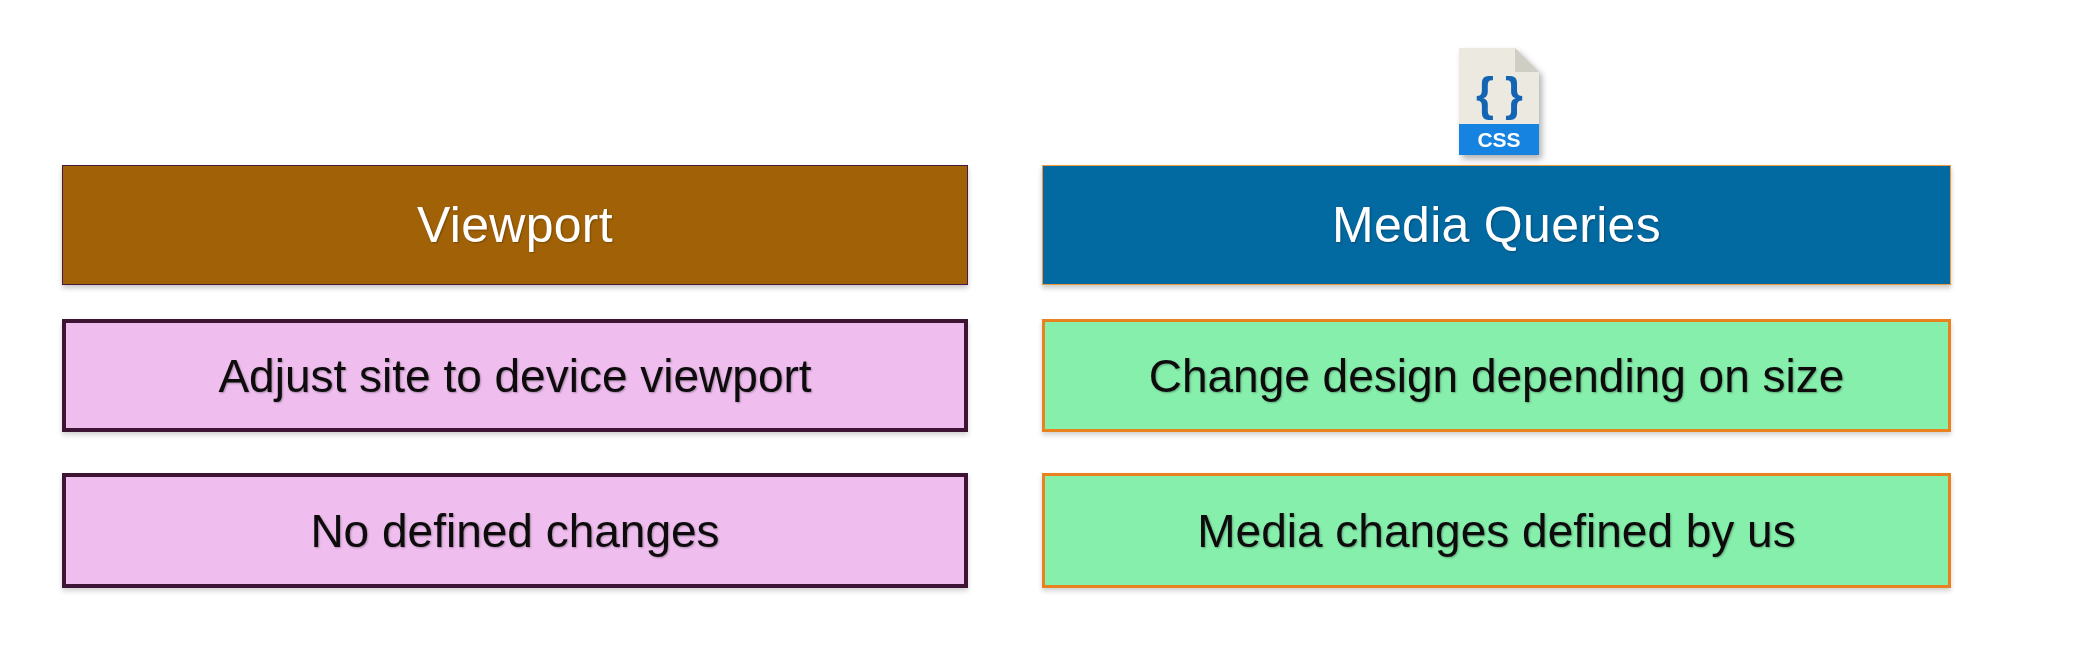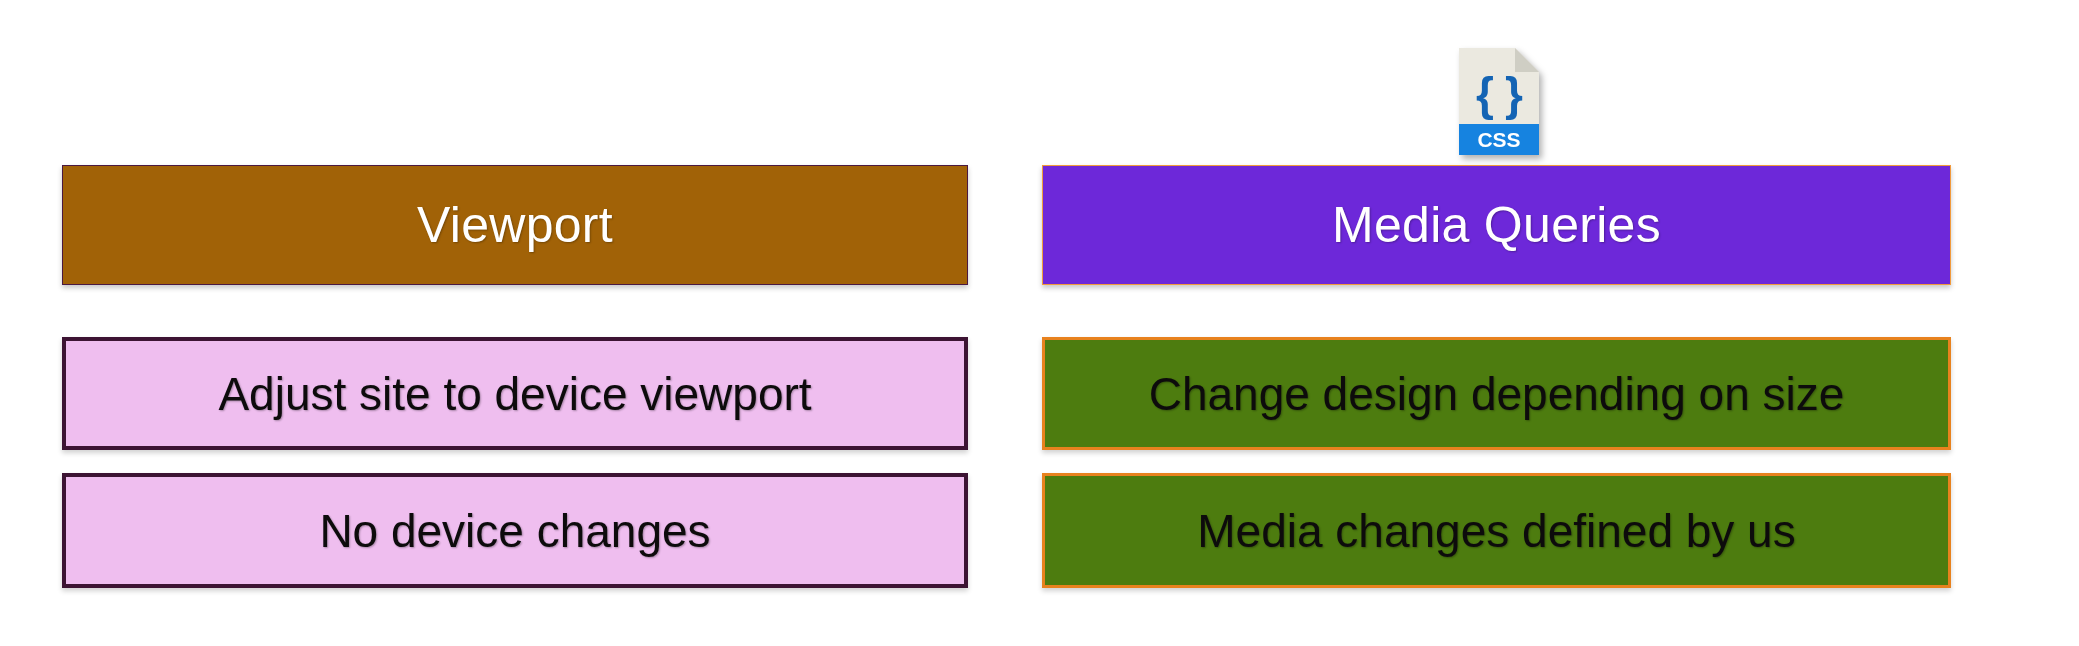--- a/index.html
+++ b/index.html
@@ -63,72 +63,72 @@
   .header-band .band-label {
     font-size: 50px;
     font-weight: 400;
     letter-spacing: 0.3px;
     line-height: 1;
     color: #ffffff;
     text-shadow: 1px 1px 2px rgba(0,0,0,0.28);
     white-space: nowrap;
   }
   .header-band.purple { background: #a16207; border: 1px solid #4A1942; }
-  .header-band.orange { background: #6d28d9; border: 1px solid #F19A3C; }
+  .header-band.orange { background: #0369a1; border: 1px solid #F19A3C; }
 
   
   .body-box {
     position: absolute;
     left: 0;
     width: 100%;
     box-sizing: border-box;
     display: flex;
     align-items: center;
     justify-content: center;
     box-shadow: 0 3px 5px rgba(0,0,0,0.18);
   }
-  .body-box.row1 { top: 337px; height: 113px; }
+  .body-box.row1 { top: 319px; height: 113px; }
   .body-box.row2 { top: 473px; height: 115px; }
 
   .body-box .box-label {
     font-size: 46px;
     font-weight: 400;
     line-height: 1;
     color: #0d0b0c;
     text-shadow: 1px 1px 2px rgba(0,0,0,0.30);
     white-space: nowrap;
   }
 
   .body-box.violet {
     background: #EFBEEF;
     border: 4px solid #3D1433;
   }
   .body-box.peach {
-    background: #4d7c0f;
+    background: #86efac;
     border: 3px solid #E8821E;
   }
 </style>
 </head>
 <body>
 
 <div class="stage">
 
   <div class="column left">
 
 
     <div class="header-band purple">
       <span class="band-label">Viewport</span>
     </div>
 
     <div class="body-box violet row1">
       <span class="box-label">Adjust site to device viewport</span>
     </div>
 
     <div class="body-box violet row2">
-      <span class="box-label">No device changes</span>
+      <span class="box-label">No defined changes</span>
     </div>
 
   </div>
 
   <div class="column right">
 
     <div class="icon-wrap right-icon">
       <div class="file-icon">
         <svg width="80" height="107" viewBox="0 0 80 107" xmlns="http://www.w3.org/2000/svg">
           <path d="M0 0 H56 L80 24 V107 H0 Z" fill="#EBE9E0"></path>

